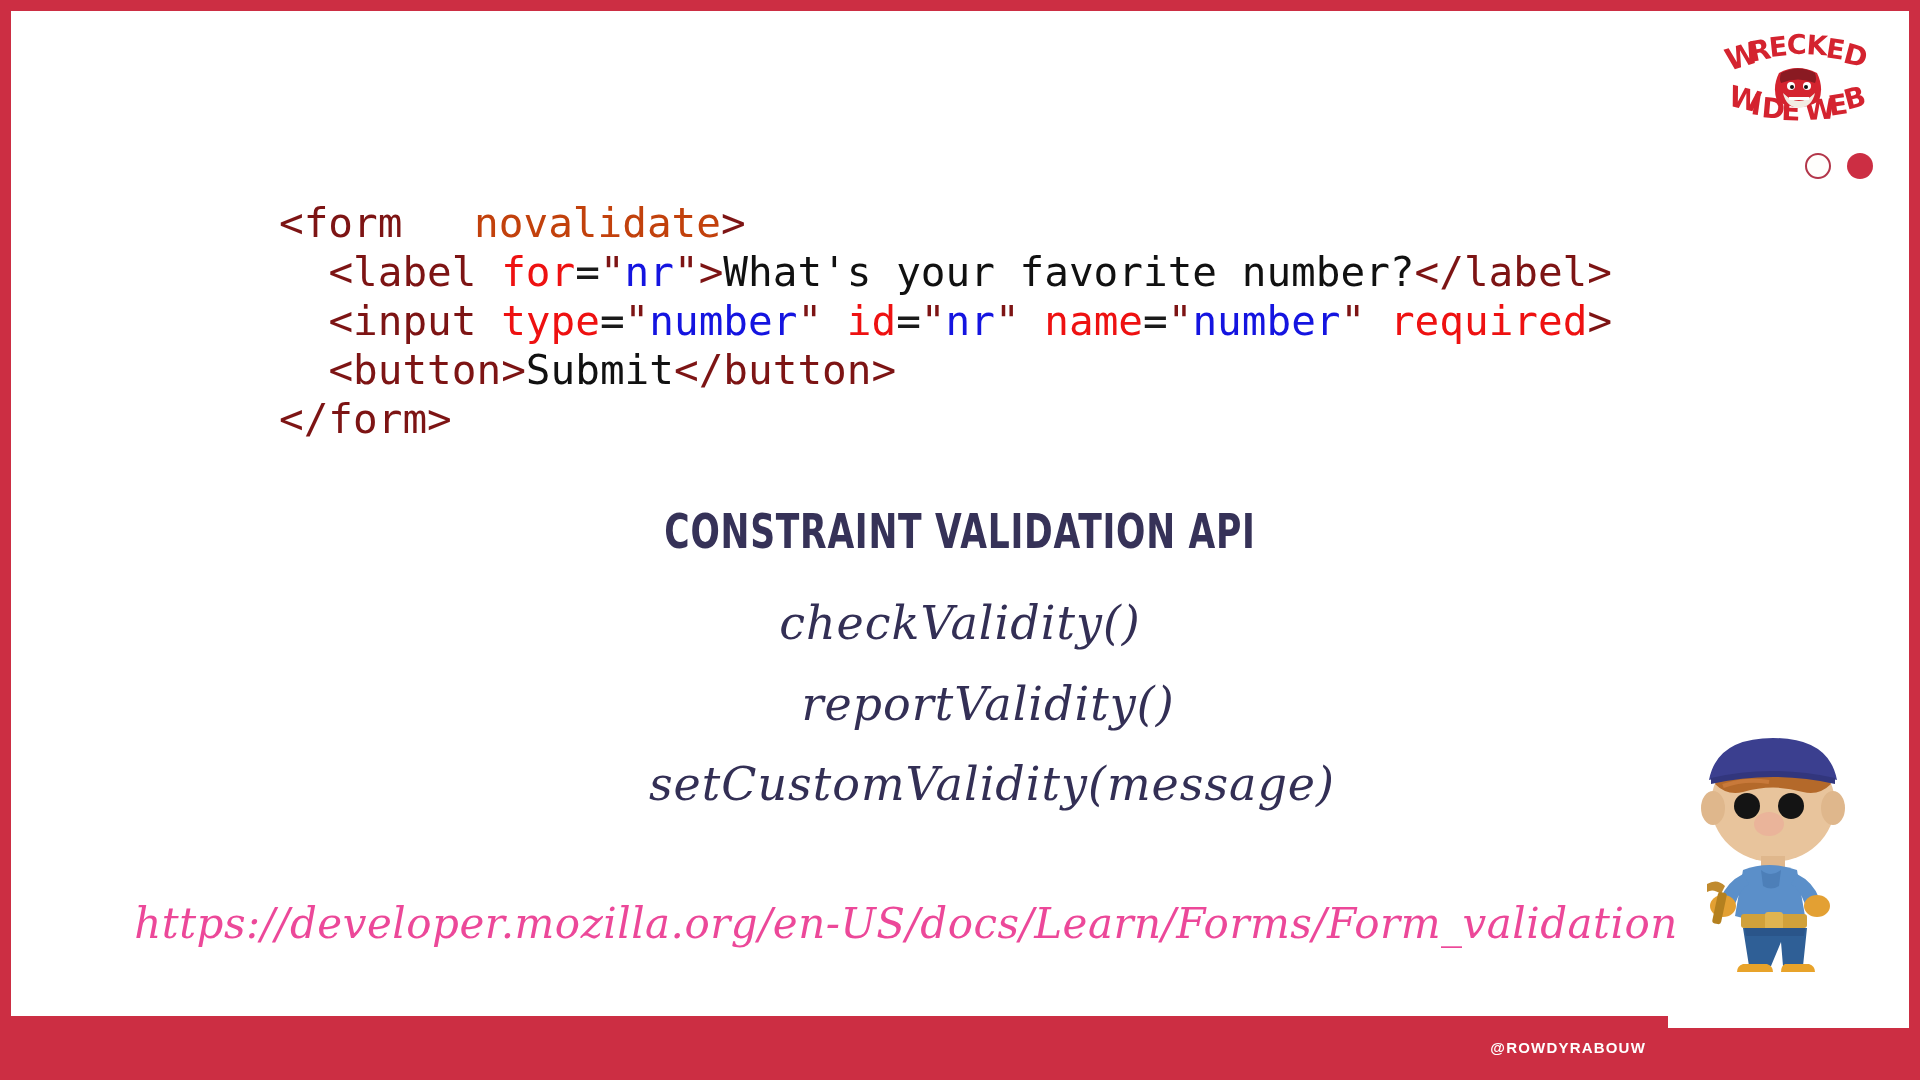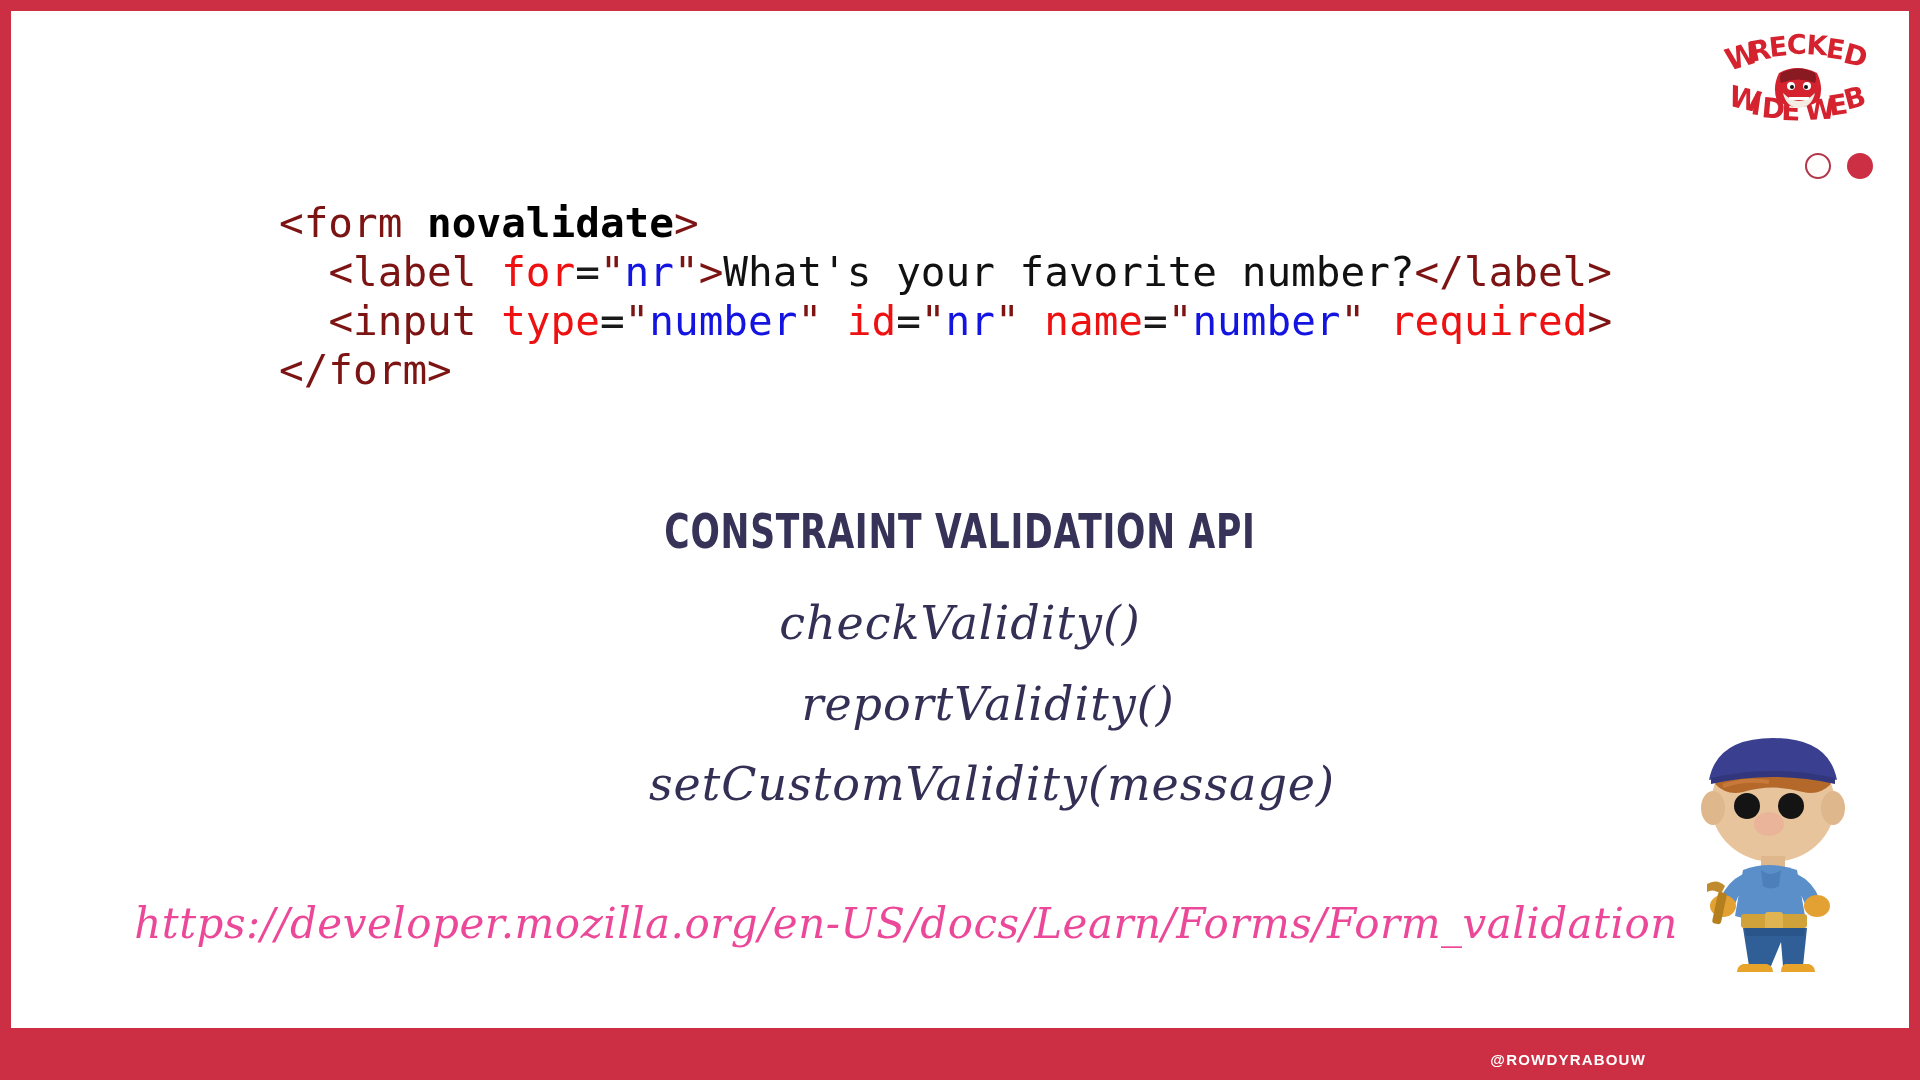--- a/index.html
+++ b/index.html
@@ -20,21 +20,21 @@
   #canvas {
     position:absolute;
     left:11px; top:11px;
     width:1898px; height:1017px;
     background:#ffffff;
   }
 
   
   #footer-bar {
     position:absolute;
-    left:0; bottom:0;
+    left:0; bottom:12px;
     width:1668px; height:52px;
     background:#cc2e43;
   }
   #handle {
     position:absolute;
     right:22px; bottom:12px;
     color:#ffffff;
     font-size:15px;
     font-weight:bold;
     letter-spacing:1.2px;
@@ -69,21 +69,21 @@
     font-family:"DejaVu Sans Mono", "Liberation Mono", monospace;
     font-size:41px;
     line-height:49px;
     white-space:pre;
     color:#7d1414;
     letter-spacing:0px;
   }
   .ln { display:block; }
   .tag   { color:#7d1414; }
   .attr  { color:#ee1111;text-align:center; }
-  .bold  { color:#000000; font-weight:bold; }
+  .bold  { color:#c2410c; font-weight:normal;margin-left:47px; }
   .q     { color:#7d1414; }
   .val   { color:#1414e0; }
   .txt   { color:#111111; }
   .eq    { color:#1a1a1a; }
 
   
   #api-heading {
     position:absolute;
     top:492px; left:0; width:1898px;
     text-align:center;
@@ -174,20 +174,21 @@
     </div>
 
     <div id="dots">
       <span class="dot empty"></span>
       <span class="dot full" style="background: rgb(204, 46, 67);"></span>
     </div>
 
     <pre id="code"><span class="ln"><span class="tag">&lt;form </span><span class="bold">novalidate</span><span class="tag">&gt;</span>
 </span><span class="ln"><span>  </span><span class="tag">&lt;label </span><span class="attr">for</span><span class="eq">=</span><span class="q">"</span><span class="val">nr</span><span class="q">"</span><span class="tag">&gt;</span><span class="txt">What's your favorite number?</span><span class="tag">&lt;/label&gt;</span>
 </span><span class="ln"><span>  </span><span class="tag">&lt;input </span><span class="attr">type</span><span class="eq">=</span><span class="q">"</span><span class="val">number</span><span class="q">"</span><span class="tag"> </span><span class="attr">id</span><span class="eq">=</span><span class="q">"</span><span class="val">nr</span><span class="q">"</span><span class="tag"> </span><span class="attr">name</span><span class="eq">=</span><span class="q">"</span><span class="val">number</span><span class="q">"</span><span class="tag"> </span><span class="attr">required</span><span class="tag">&gt;</span>
+</span><span class="ln"><span>  </span><span class="tag">&lt;button&gt;</span><span class="txt">Submit</span><span class="tag">&lt;/button&gt;</span>
 </span><span class="ln"><span class="tag">&lt;/form&gt;</span></span></pre>
 
     <div id="api-heading" style="color: rgb(54, 50, 88);">CONSTRAINT VALIDATION API</div>
 
     <div id="m0" class="hand" style="color: rgb(51, 47, 85);">checkValidity()</div>
     <div id="m1" class="hand" style="color: rgb(51, 47, 85);">reportValidity()</div>
     <div id="m2" class="hand" style="color: rgb(51, 47, 85);">setCustomValidity(message)</div>
 
     <div id="docs-url" class="hand" style="color: #ec4899;">https://developer.mozilla.org/en-US/docs/Learn/Forms/Form_validation</div>
 

